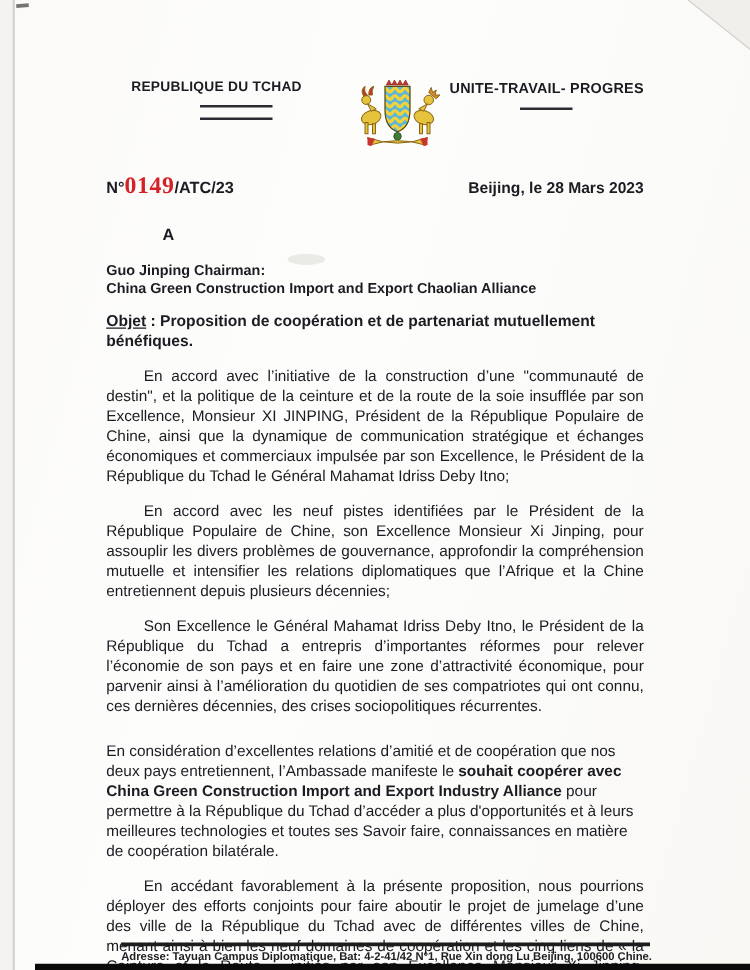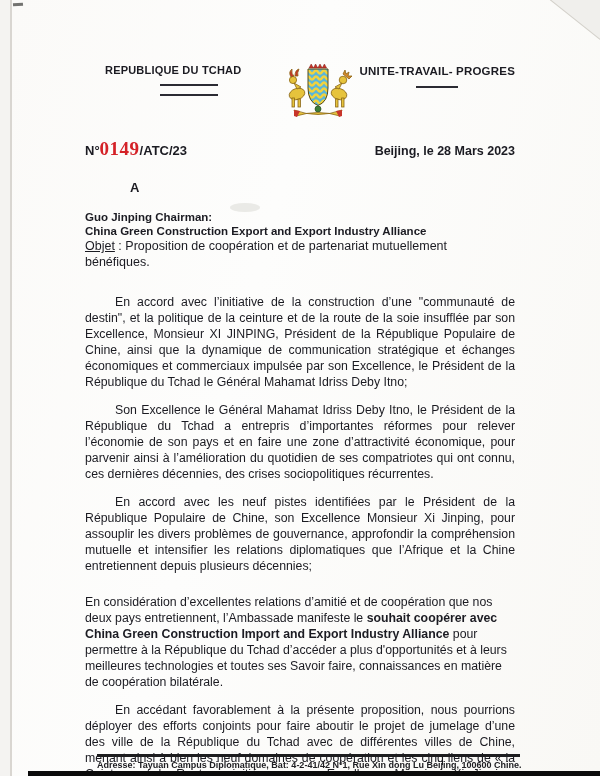--- a/index.html
+++ b/index.html
@@ -31,28 +31,28 @@
 
   
   .ref-row{display:flex;justify-content:space-between;align-items:baseline;margin-top:18px;}
   .ref{font-weight:bold;font-size:13px;}
   .ref-num{font-family:"Liberation Serif",serif;font-weight:bold;font-size:19px;
            color:#d42127;letter-spacing:.5px;}
   .dateline{font-weight:bold;font-size:12.5px;}
 
   .salutation{margin:20px 0 0 45px;font-weight:bold;font-size:13px;}
   .addressee{margin-top:15px;font-weight:bold;font-size:11.5px;line-height:14px;}
-  .subject{margin-top:0;font-size:12.5px;font-weight:normal;line-height:16px;}
+  .subject{margin-top:11px;font-size:12.5px;font-weight:bold;line-height:16px;}
   .subject-label{text-decoration:underline;}
 
   
   .body-text p{margin:12px 0 0 0;font-size:12.3px;line-height:16px;
                text-align:justify;text-indent:30px;}
   .body-text p.no-indent{text-indent:0;text-align:left;margin-top:20px;}
-  .body-text p:first-child{margin-top:24px;}
+  .body-text p:first-child{margin-top:12px;}
   .inline-bold{font-weight:bold;}
 
   
   .footer{position:absolute;left:85px;right:80px;bottom:6px;}
   .footer-rule{height:3px;background:#1d1d1f;}
   .footer-address{margin-top:3px;text-align:center;font-weight:bold;font-size:9px;
                   white-space:nowrap;color:#202024;}
   .bottom-strip{position:absolute;left:28px;right:0;bottom:0;height:5px;background:#0b0b0b;}
 </style>
 </head>
@@ -123,29 +123,29 @@
 
     <div class="ref-row">
       <div class="ref"><span>N°</span><span class="ref-num">0149</span><span>/ATC/23</span></div>
       <div class="dateline">Beijing, le 28 Mars 2023</div>
     </div>
 
     <div class="salutation">A</div>
 
     <div class="addressee">
       <div>Guo Jinping Chairman:</div>
-      <div>China Green Construction Export and Export Industry Alliance</div>
+      <div>China Green Construction Import and Export Chaolian Alliance</div>
     </div>
 
     <div class="subject"><span class="subject-label">Objet</span><span> : Proposition de coopération et de partenariat mutuellement bénéfiques.</span></div>
 
     <div class="body-text">
       <p>En accord avec l’initiative de la construction d’une "communauté de destin", et la politique de la ceinture et de la route de la soie insufflée par son Excellence, Monsieur XI JINPING, Président de la République Populaire de Chine, ainsi que la dynamique de communication stratégique et échanges économiques et commerciaux impulsée par son Excellence, le Président de la République du Tchad le Général Mahamat Idriss Deby Itno;</p>
+      <p>En accord avec les neuf pistes identifiées par le Président de la République Populaire de Chine, son Excellence Monsieur Xi Jinping, pour assouplir les divers problèmes de gouvernance, approfondir la compréhension mutuelle et intensifier les relations diplomatiques que l’Afrique et la Chine entretiennent depuis plusieurs décennies;</p>
       <p>Son Excellence le Général Mahamat Idriss Deby Itno, le Président de la République du Tchad a entrepris d’importantes réformes pour relever l’économie de son pays et en faire une zone d’attractivité économique, pour parvenir ainsi à l’amélioration du quotidien de ses compatriotes qui ont connu, ces dernières décennies, des crises sociopolitiques récurrentes.</p>
-      <p>En accord avec les neuf pistes identifiées par le Président de la République Populaire de Chine, son Excellence Monsieur Xi Jinping, pour assouplir les divers problèmes de gouvernance, approfondir la compréhension mutuelle et intensifier les relations diplomatiques que l’Afrique et la Chine entretiennent depuis plusieurs décennies;</p>
       <p class="no-indent"><span>En considération d’excellentes relations d’amitié et de coopération que nos deux pays entretiennent, l’Ambassade manifeste le </span><span class="inline-bold">souhait coopérer avec  China Green Construction Import and Export Industry Alliance</span><span> pour permettre à la République du Tchad d’accéder a plus d'opportunités et à leurs meilleures technologies et toutes ses Savoir faire, connaissances en matière de coopération bilatérale.</span></p>
       <p>En accédant favorablement à la présente proposition, nous pourrions déployer des efforts conjoints pour faire aboutir le projet de jumelage d’une des ville de la République du Tchad avec de différentes villes de Chine, menant ainsi à bien les neuf domaines de coopération et les cinq liens de « la Ceinture et la Route » initiés par son Excellence Monsieur Xi Jinping, Président de la République Populaire de Chine, à</p>
     </div>
 
     <div class="footer">
       <div class="footer-rule"></div>
       <div class="footer-address">Adresse: Tayuan Campus Diplomatique, Bat: 4-2-41/42 N°1, Rue Xin dong Lu Beijing, 100600 Chine.</div>
     </div>
   </div>
 

